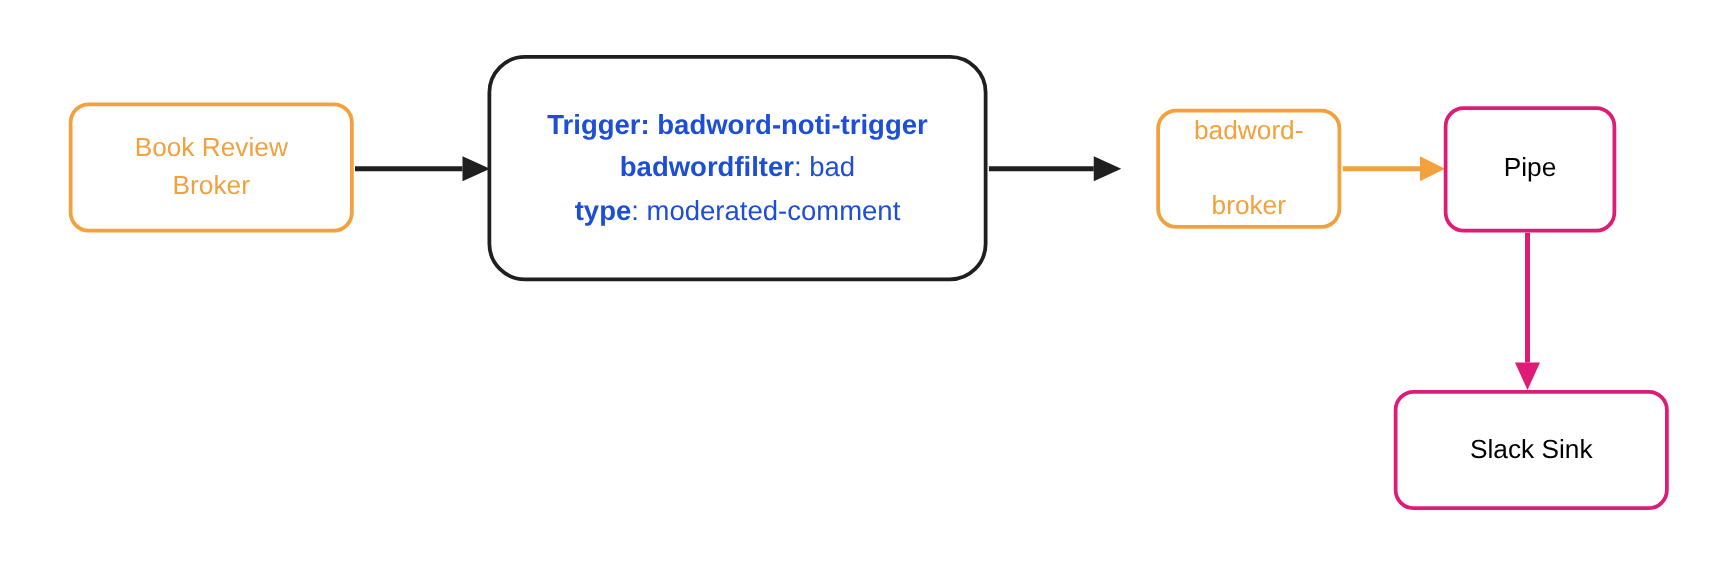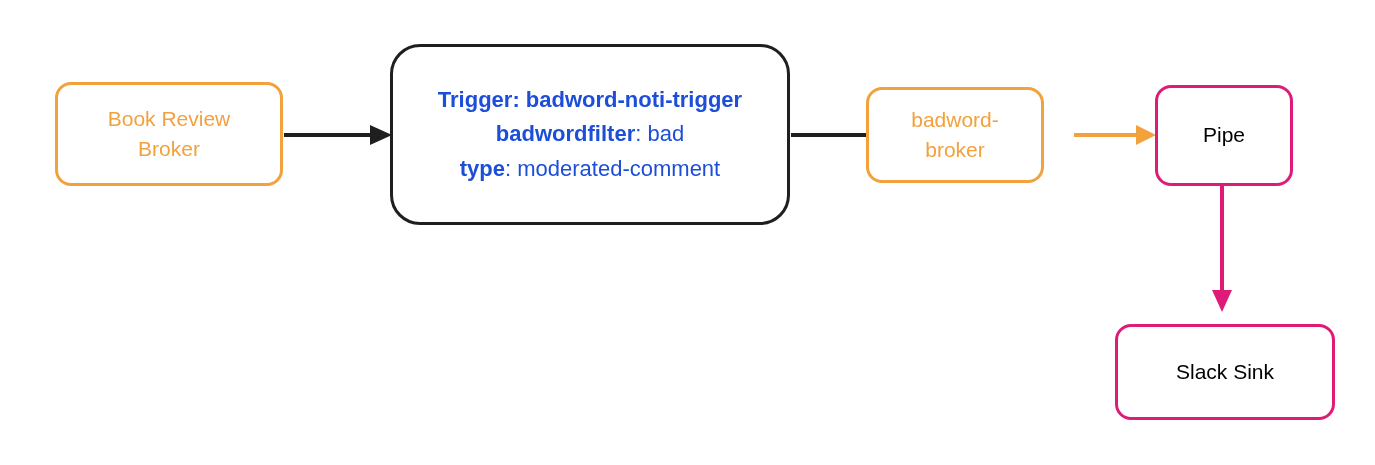--- a/index.html
+++ b/index.html
@@ -37,23 +37,23 @@
   .node.black {
     border: 3px solid #1F1F1F;
     color: #1d4ed8;
     border-radius: 30px;
     font-size: 22px;
     line-height: 1.55;
   }
   .node.black .bold { font-weight: bold; }
   #node-book-review-broker { left: 55px;  top: 82px;  width: 228px; height: 104px; }
   #node-trigger            { left: 390px; top: 44px;  width: 400px; height: 181px; }
-  #node-badword-broker     { left: 866px; top: 87px;  width: 178px; height: 96px;  }
+  #node-badword-broker     { left: 925px; top: 87px;  width: 148px; height: 96px; justify-content: space-between;  }
   #node-pipe               { left: 1155px;top: 85px;  width: 138px; height: 101px; }
-  #node-slack-sink         { left: 1115px;top: 324px; width: 220px; height: 96px;  }
+  #node-slack-sink         { left: 1115px;top: 312px; width: 220px; height: 96px;  }
   .arrow { position: absolute; display: block; }
   #arrow-1 { left: 284px;  top: 122px; }
   #arrow-2 { left: 791px;  top: 122px; }
   #arrow-3 { left: 1074px; top: 122px; }
   #arrow-4 { left: 1209px; top: 186px; }
 </style>
 </head>
 <body>
 
 <div class="canvas">

